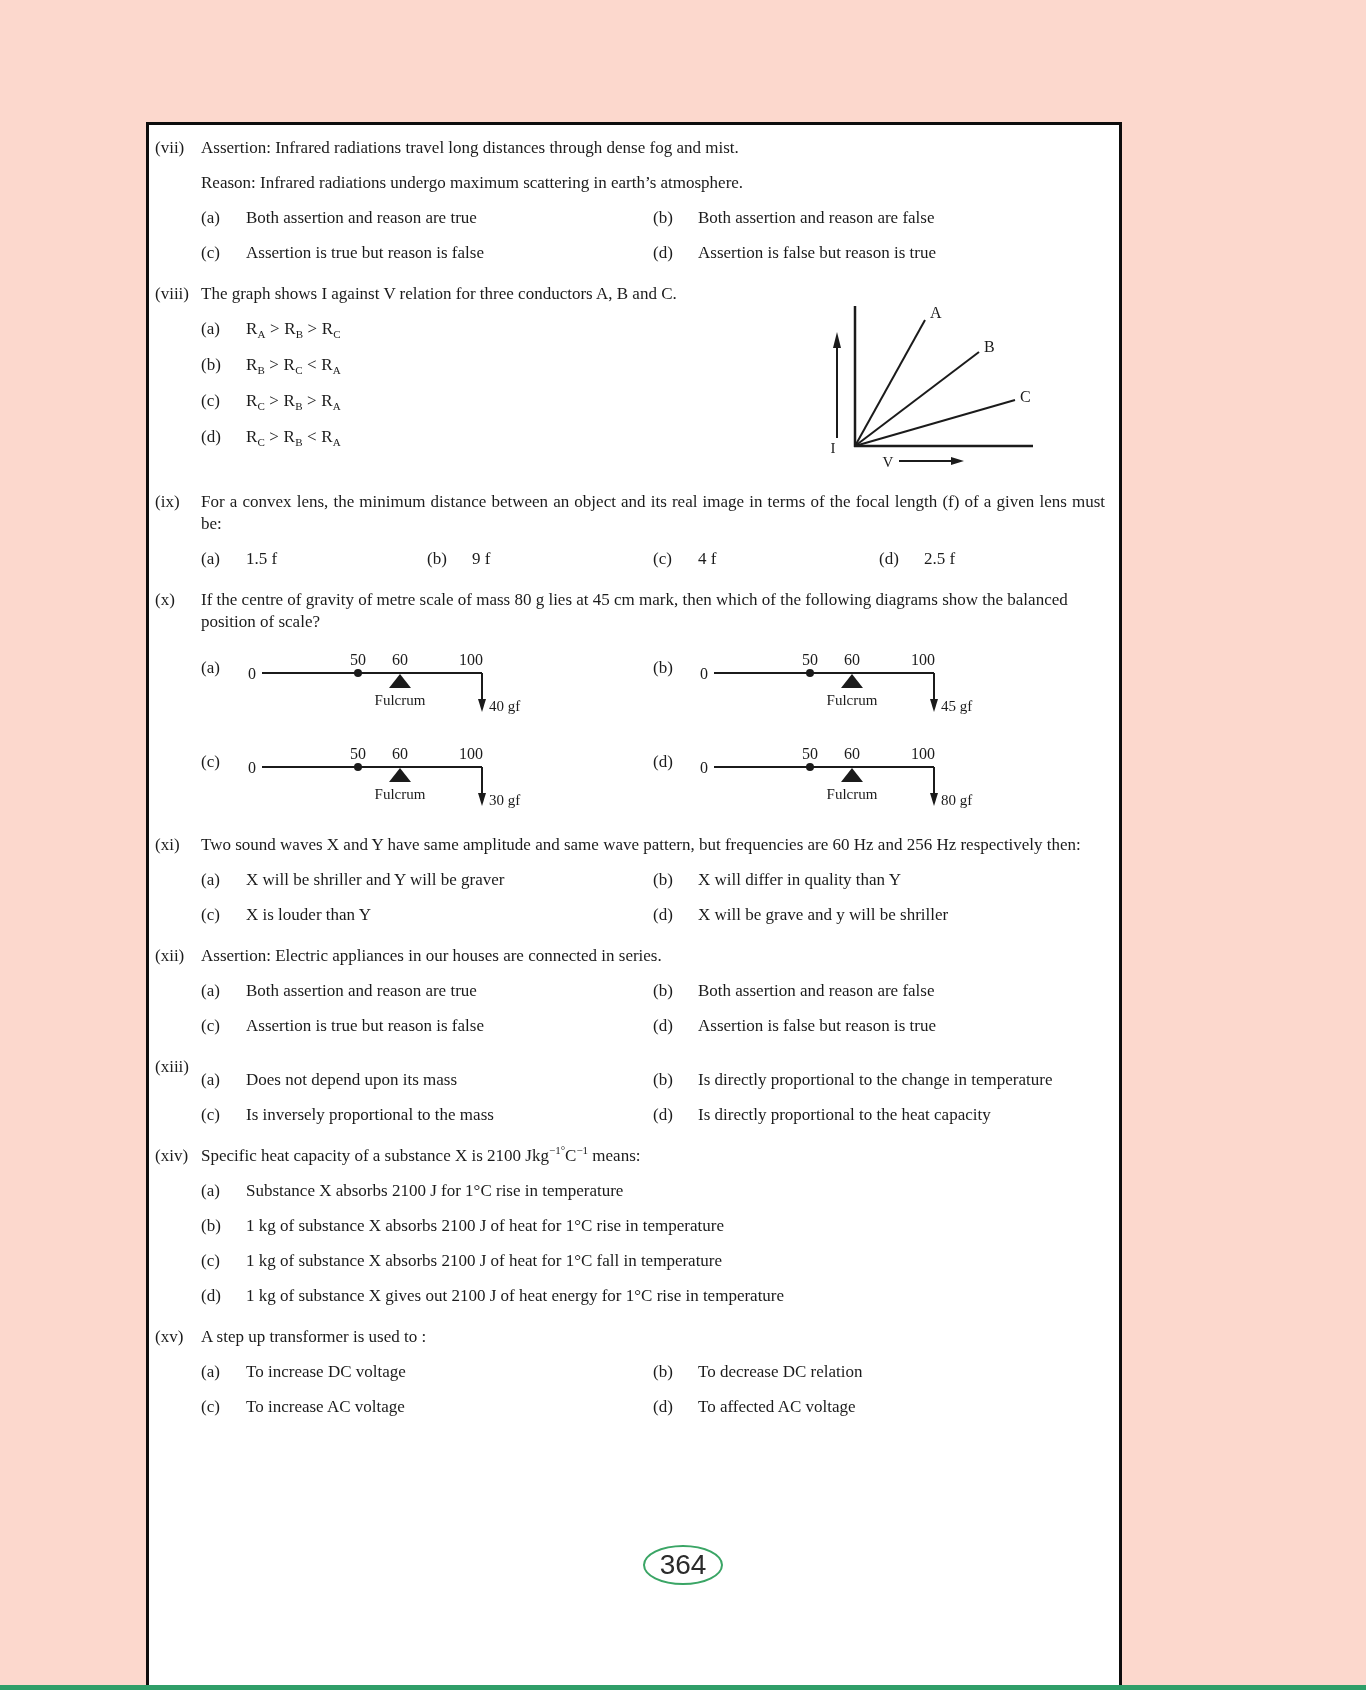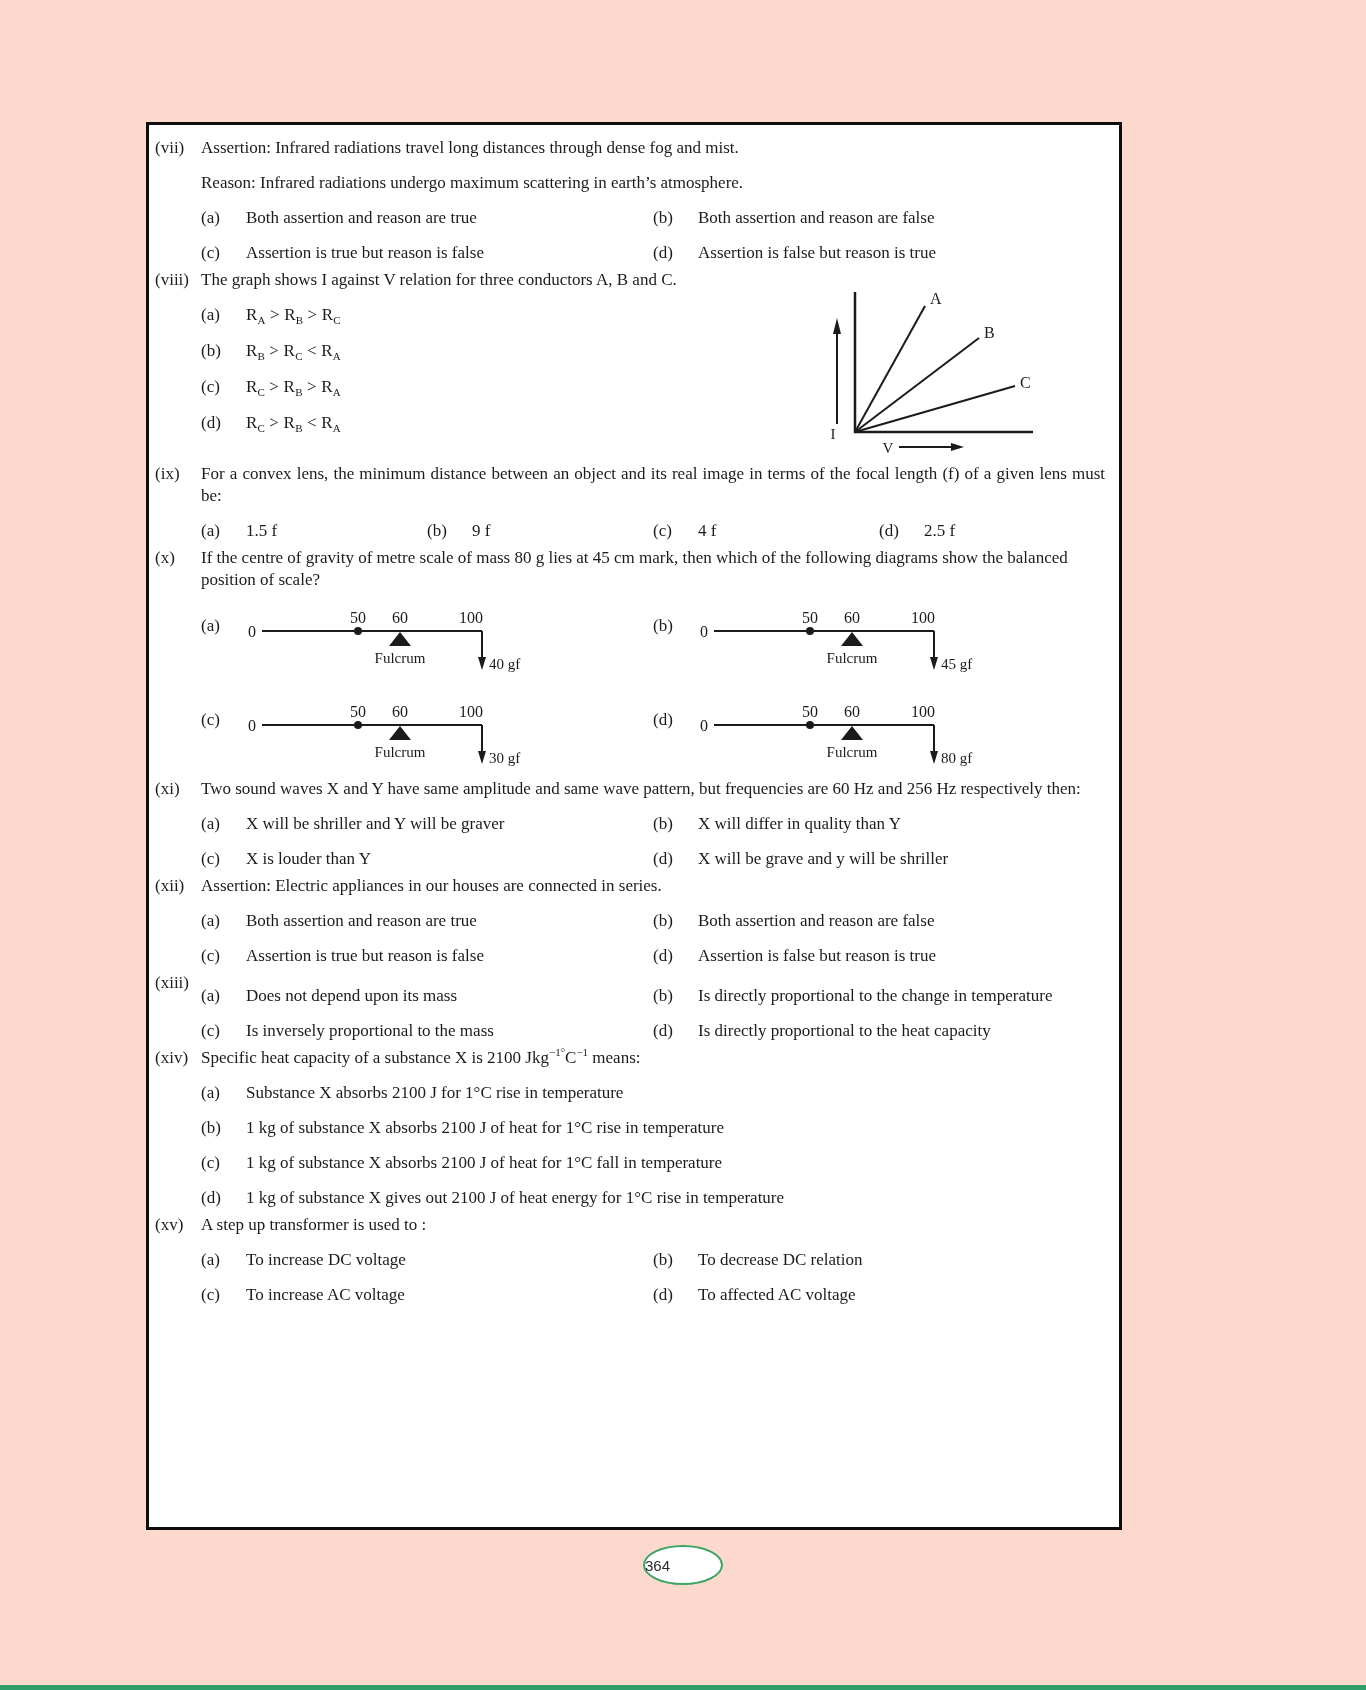--- a/index.html
+++ b/index.html
@@ -3,25 +3,25 @@
 <meta charset="utf-8">
 <style>
   html,body{margin:0;padding:0;}
   body{
     width:1366px;height:1690px;position:relative;overflow:hidden;
     background:#fcd8cd;
     font-family:"Liberation Serif", serif;
     color:#1b1b1b;
   }
   .sheet{
-    position:absolute;left:146px;top:122px;width:976px;height:1408px;
+    position:absolute;left:146px;top:122px;width:976px;height:1569px;
     background:#ffffff;border:3px solid #0d0d0d;box-sizing:border-box;
     padding:12px 14px 10px 6px;
   }
-  .q{display:flex;margin-top:5px;font-size:17px;line-height:22px;}
+  .q{display:flex;margin-top:19px;font-size:17px;line-height:22px;}
   .q:first-child{margin-top:0;}
   .ql{flex:0 0 46px;}
   .qb{flex:1;}
   .qb.justify{text-align:justify;}
   .sub-line{margin-top:13px;}
   .sub-line.justify{text-align:justify;}
   .opts{margin-top:13px;}
   .opt{display:flex;font-size:17px;line-height:22px;}
   .ol{flex:0 0 45px;}
   .ot{flex:1;}
@@ -38,22 +38,22 @@
   .q8-graph{margin-left:auto;margin-right:62px;margin-top:-18px;}
   
   .diag-grid{display:grid;grid-template-columns:1fr 1fr;row-gap:16px;margin-top:10px;margin-left:0;}
   .diag{display:flex;align-items:flex-start;}
   .diag .ol{margin-top:14px;}
   svg text{font-family:"Liberation Serif", serif;fill:#1b1b1b;}
   .badge{
     position:absolute;left:683px;top:1545px;transform:translateX(-50%);
     width:80px;height:40px;background:#ffffff;border:2px solid #3aa565;
     border-radius:50%;box-sizing:border-box;
-    display:flex;align-items:center;justify-content:flex-start;
-    font-family:"Liberation Sans", sans-serif;font-size:15px;color:#2b2b2b;
+    display:flex;align-items:center;justify-content:center;
+    font-family:"Liberation Sans", sans-serif;font-size:28px;color:#2b2b2b;
   }
   .bottom-bar{position:absolute;left:0;bottom:0;width:1366px;height:5px;background:#2f9e68;}
 </style>
 </head>
 <body>
 
 <div class="sheet">
 
   <div class="q">
     <span class="ql">(vii)</span>

